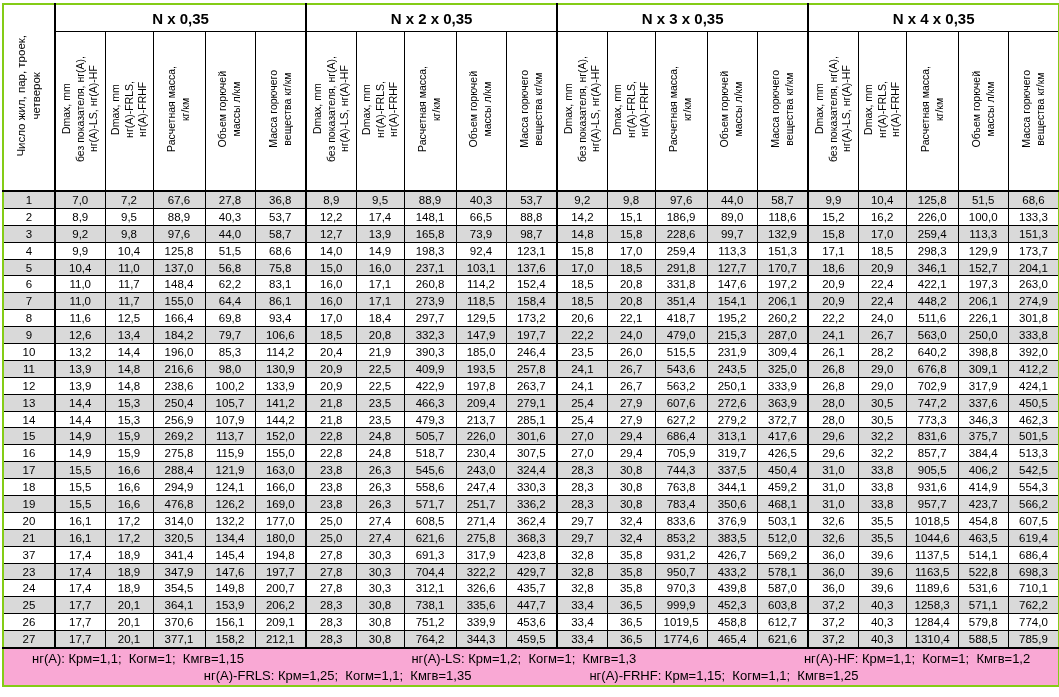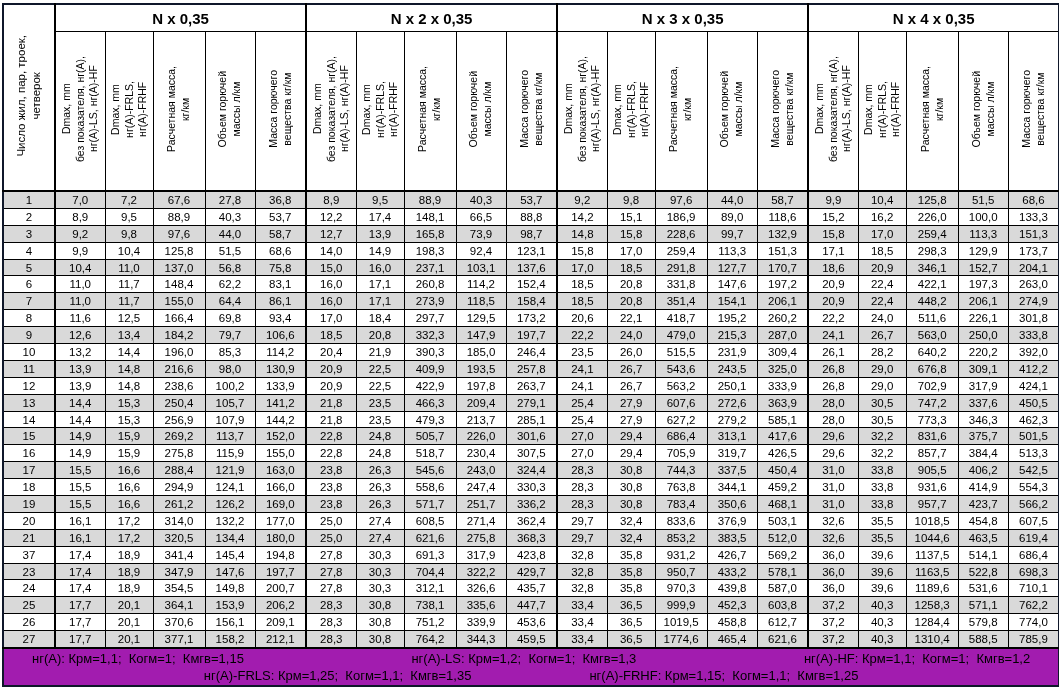--- a/index.html
+++ b/index.html
@@ -8,21 +8,21 @@
     background: #ffffff;
     font-family: "Liberation Sans", sans-serif;
     color: #000;
     overflow: hidden;
   }
   .wrap { padding: 3px 2px 0 2px; }
   table.spec {
     border-collapse: collapse;
     width: 1055px;
     table-layout: fixed;
-    border: 2px solid #0f172a;
+    border: 2px solid #84cc16;
   }
   th, td { border: 1px solid #000; padding: 0; }
   thead { border-bottom: 2px solid #000; }
   th.group-title {
     height: 26px;
     font-size: 15px;
     font-weight: bold;
     text-align: center;
     vertical-align: middle;
     background: #fff;
@@ -51,21 +51,21 @@
     font-size: 11.5px;
     text-align: center;
     vertical-align: middle;
     white-space: nowrap;
   }
   tbody tr:nth-child(odd) { background: #d9d9d9; }
   tbody tr:nth-child(even) { background: #ffffff; }
   tbody td.rownum { border-right: 2px solid #000; }
   tfoot td {
     border-top: 2px solid #000;
-    background: #a21caf;
+    background: #f9a8d4;
     height: 36px;
     vertical-align: middle;
   }
   .fline { display: flex; align-items: center; font-size: 13px; line-height: 17px; }
   .fline-1 { justify-content: space-between; padding: 0 28px 0 28px; }
   .fline-2 { justify-content: center; gap: 118px; }
   .fline span { white-space: pre; }
 </style>
 </head>
 <body>
@@ -378,21 +378,21 @@
           <td>185,0</td>
           <td>246,4</td>
           <td class="gstart">23,5</td>
           <td>26,0</td>
           <td>515,5</td>
           <td>231,9</td>
           <td>309,4</td>
           <td class="gstart">26,1</td>
           <td>28,2</td>
           <td>640,2</td>
-          <td>220,2</td>
+          <td>398,8</td>
           <td>392,0</td>
         </tr>
         <tr>
           <td class="rownum">11</td>
           <td class="gstart">13,9</td>
           <td>14,8</td>
           <td>216,6</td>
           <td>98,0</td>
           <td>130,9</td>
           <td class="gstart">20,9</td>
@@ -466,21 +466,21 @@
           <td>144,2</td>
           <td class="gstart">21,8</td>
           <td>23,5</td>
           <td>479,3</td>
           <td>213,7</td>
           <td>285,1</td>
           <td class="gstart">25,4</td>
           <td>27,9</td>
           <td>627,2</td>
           <td>279,2</td>
-          <td>585,1</td>
+          <td>372,7</td>
           <td class="gstart">28,0</td>
           <td>30,5</td>
           <td>773,3</td>
           <td>346,3</td>
           <td>462,3</td>
         </tr>
         <tr>
           <td class="rownum">15</td>
           <td class="gstart">14,9</td>
           <td>15,9</td>
@@ -569,21 +569,21 @@
           <td class="gstart">31,0</td>
           <td>33,8</td>
           <td>931,6</td>
           <td>414,9</td>
           <td>554,3</td>
         </tr>
         <tr>
           <td class="rownum">19</td>
           <td class="gstart">15,5</td>
           <td>16,6</td>
-          <td>261,2</td>
+          <td>476,8</td>
           <td>126,2</td>
           <td>169,0</td>
           <td class="gstart">23,8</td>
           <td>26,3</td>
           <td>571,7</td>
           <td>251,7</td>
           <td>336,2</td>
           <td class="gstart">28,3</td>
           <td>30,8</td>
           <td>783,4</td>

